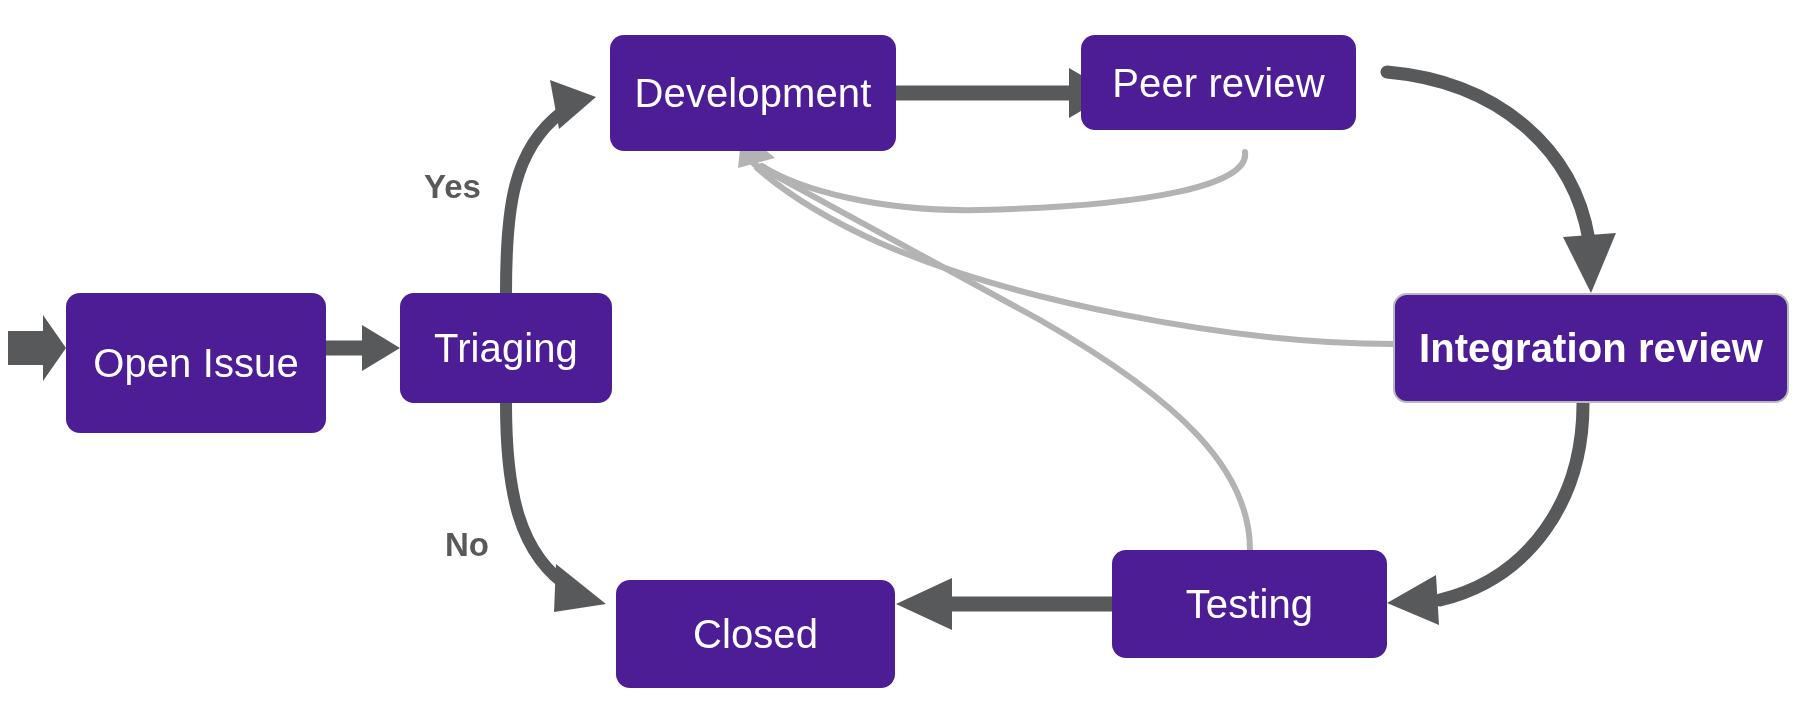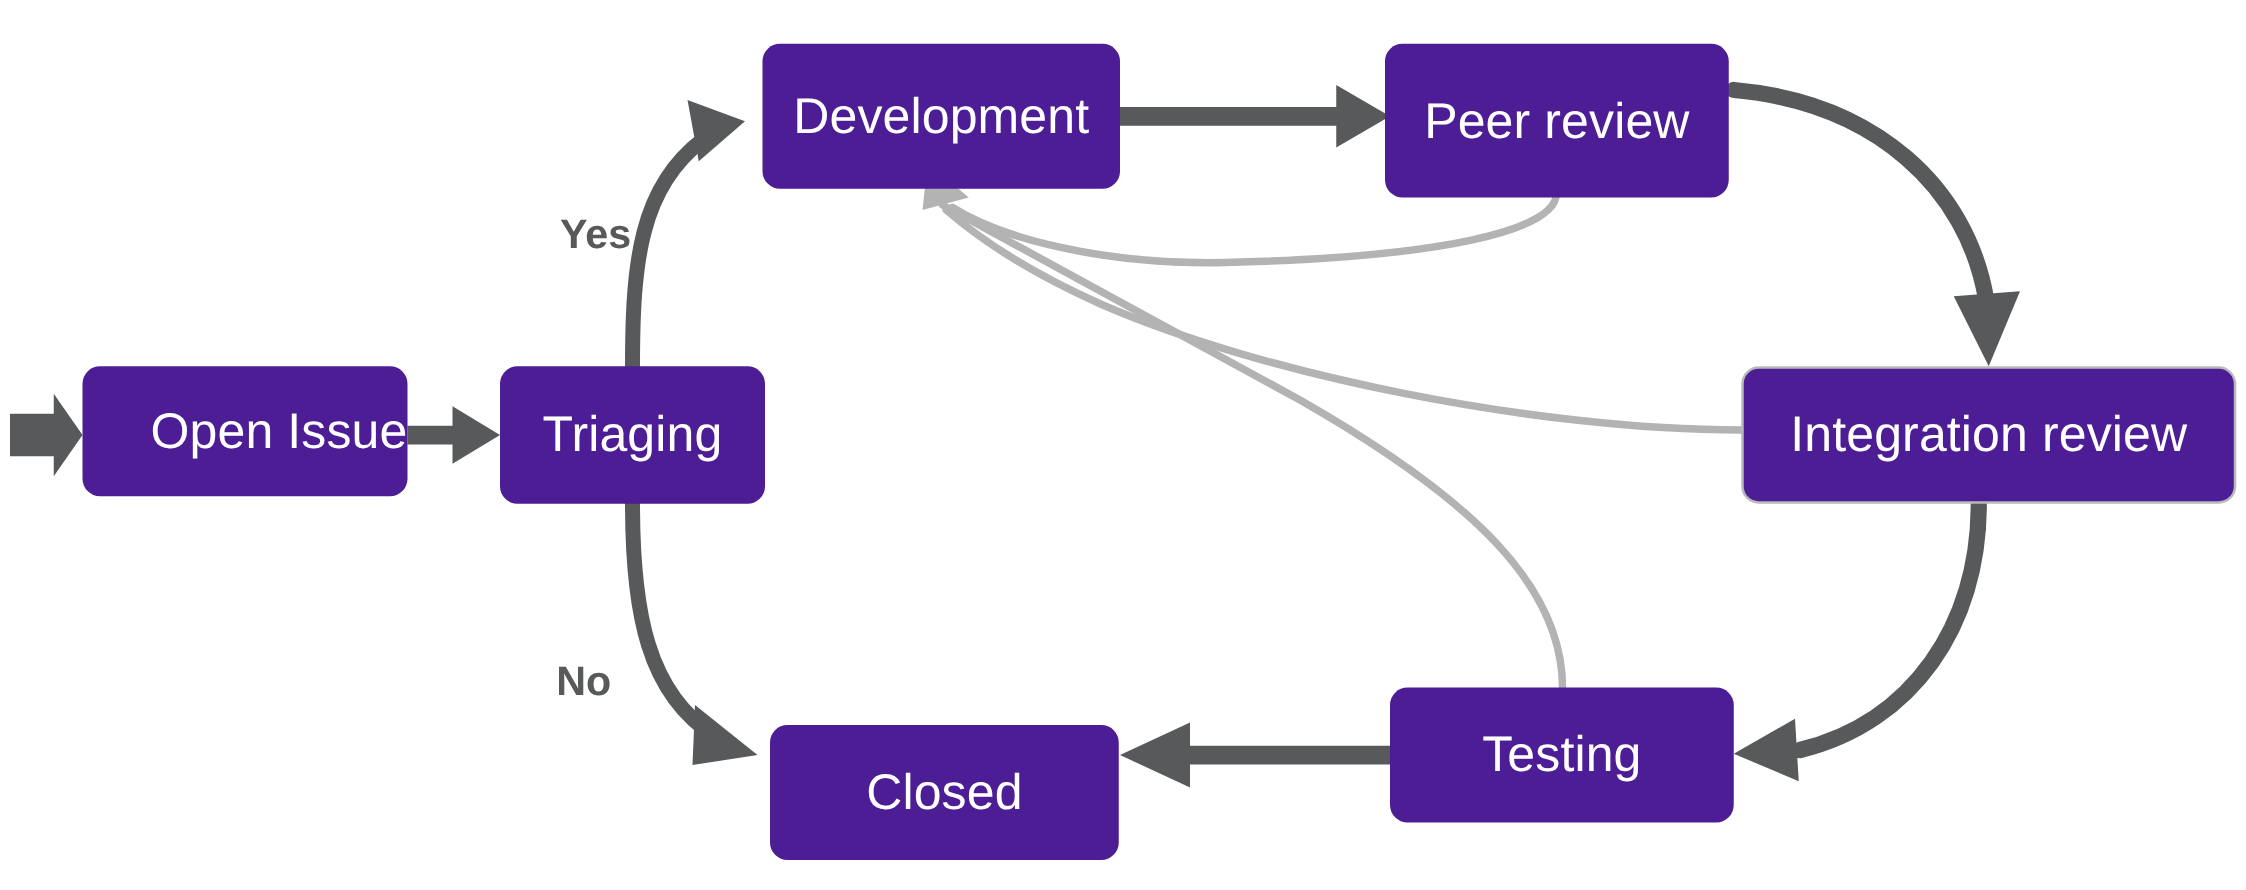--- a/index.html
+++ b/index.html
@@ -35,20 +35,21 @@
     color: #ffffff;
     font-size: 40px;
     font-weight: 400;
     letter-spacing: 0.1px;
     line-height: 1;
     white-space: nowrap;
     user-select: none;
   }
   .node.bordered {
     border: 2px solid #b9b9b9;
+    font-weight: bold;
   }
   .edge-label {
     position: absolute;
     color: #58595b;
     font-size: 33px;
     font-weight: bold;
     line-height: 1;
     white-space: nowrap;
     user-select: none;
   }
@@ -110,45 +111,45 @@
     <g>
       <path d="M 1250 550 C 1250 470 1180 400 1040 320 C 900 243 800 190 754 164" stroke="#b3b3b3" stroke-width="6" fill="none" stroke-linecap="round"></path>
     </g>
 
     <g>
       <path d="M 742 130 L 775 158 L 738 168 Z" fill="#b3b3b3"></path>
     </g>
 
   </svg>
 
-  <div class="node" style="left:66px; top:293px; width:260px; height:104px;justify-content:flex-end;">
+  <div class="node" style="left:66px; top:293px; width:260px; height:140px;">
     <span>Open Issue</span>
   </div>
 
   <div class="node" style="left:400px; top:293px; width:212px; height:110px;">
     <span>Triaging</span>
   </div>
 
   <div class="node" style="left:610px; top:35px; width:286px; height:116px;">
     <span>Development</span>
   </div>
 
-  <div class="node" style="left:1108px; top:35px; width:275px; height:123px;">
+  <div class="node" style="left:1081px; top:35px; width:275px; height:95px;">
     <span>Peer review</span>
   </div>
 
   <div class="node bordered" style="left:1393px; top:293px; width:396px; height:110px;">
     <span>Integration review</span>
   </div>
 
   <div class="node" style="left:1112px; top:550px; width:275px; height:108px;text-align:right;">
     <span>Testing</span>
   </div>
 
   <div class="node" style="left:616px; top:580px; width:279px; height:108px;">
     <span>Closed</span>
   </div>
 
-  <div class="edge-label" style="left:424px; top:170px;margin-left:24px;">Yes</div>
+  <div class="edge-label" style="left:424px; top:170px;">Yes</div>
 
   <div class="edge-label" style="left:445px; top:528px;">No</div>
 
 </div>
 
 </body></html>

